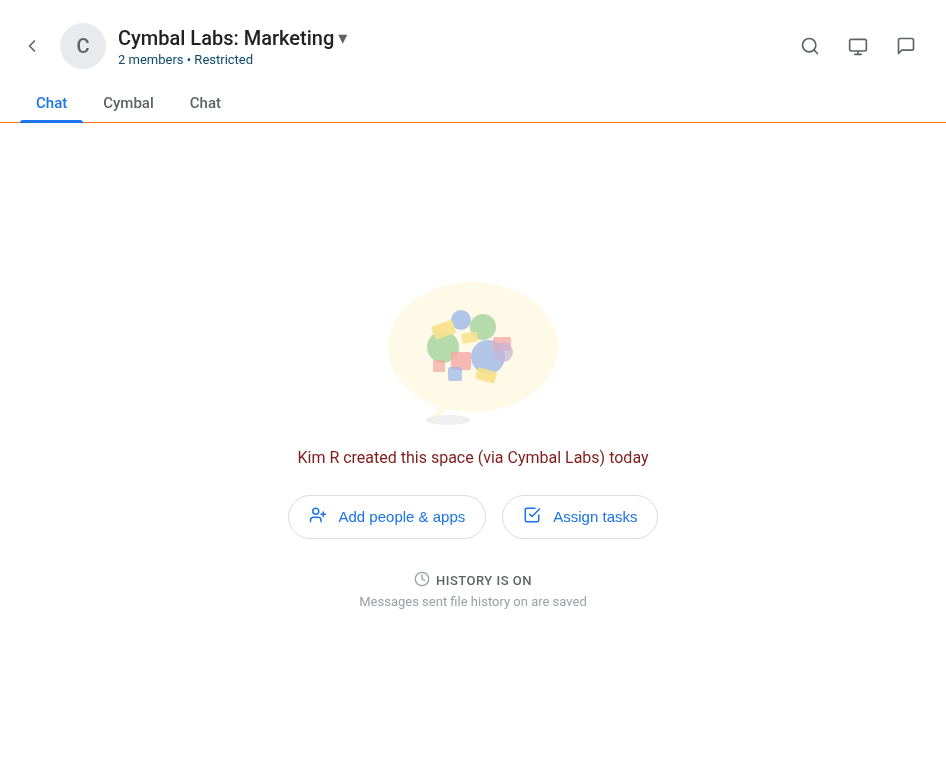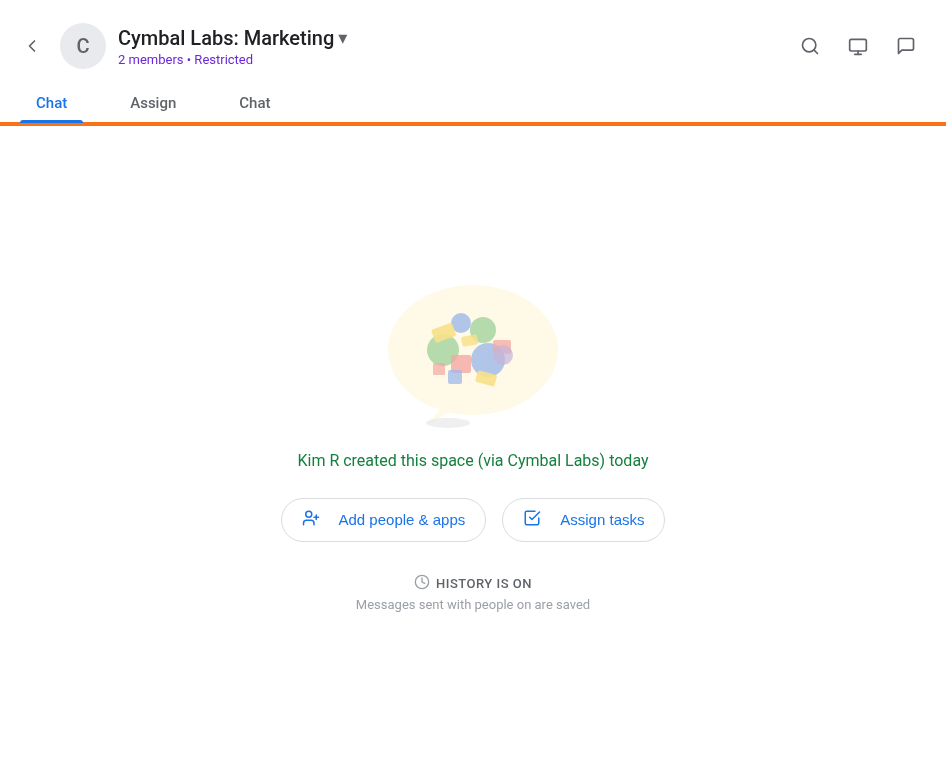--- a/index.html
+++ b/index.html
@@ -57,21 +57,21 @@
       font-size: 20px;
       font-weight: 500;
       color: #202124;
     }
     .chevron-icon {
       color: #5f6368;
       font-size: 18px;
     }
     .header-subtitle {
       font-size: 13px;
-      color: #6d28d9;
+      color: #0c4a6e;
       margin-top: 2px;
     }
     .header-actions {
       display: flex;
       align-items: center;
       gap: 8px;
     }
     .header-icon-btn {
       width: 40px;
       height: 40px;
@@ -81,23 +81,22 @@
       border-radius: 50%;
       cursor: pointer;
       color: #5f6368;
       font-size: 18px;
     }
 
     
     .tabs {
       display: flex;
       padding: 0 20px;
-      border-bottom: 4px solid #f97316;
+      border-bottom: 1px solid #f97316;
       margin-top: 4px;
-      gap: 27px;
     }
     .tab {
       padding: 10px 16px;
       font-size: 15px;
       font-weight: 500;
       color: #5f6368;
       cursor: pointer;
       position: relative;
       margin-right: 4px;
     }
@@ -129,35 +128,35 @@
     .illustration {
       width: 200px;
       height: 160px;
       margin-bottom: 16px;
       position: relative;
     }
 
     
     .created-message {
       font-size: 16px;
-      color: #15803d;
+      color: #7f1d1d;
       margin-bottom: 28px;
       text-align: center;
     }
 
     
     .action-buttons {
       display: flex;
       gap: 16px;
       margin-bottom: 32px;
     }
     .action-btn {
       display: flex;
       align-items: center;
-      gap: 19px;
+      gap: 12px;
       padding: 10px 20px;
       border: 1.5px solid #dadce0;
       border-radius: 24px;
       background: #fff;
       color: #1a73e8;
       font-size: 15px;
       font-weight: 500;
       cursor: pointer;
       white-space: nowrap;
     }
@@ -232,21 +231,21 @@
       </svg>
     </div>
   </div>
 </div>
 
 <div class="tabs">
   <div class="tab active">
     <span>Chat</span>
   </div>
   <div class="tab">
-    <span>Assign</span>
+    <span>Cymbal</span>
   </div>
   <div class="tab">
     <span>Chat</span>
   </div>
 </div>
 
 <div class="main">
 
   <div class="illustration">
     <svg class="bubble-svg" viewBox="0 0 200 155" xmlns="http://www.w3.org/2000/svg">
@@ -307,16 +306,16 @@
   <div class="history-section">
     <div class="history-label">
       <span>
         <svg width="16" height="16" viewBox="0 0 24 24" fill="none" stroke="#9aa0a6" stroke-width="2" stroke-linecap="round" stroke-linejoin="round">
           <circle cx="12" cy="12" r="10"></circle>
           <polyline points="12 6 12 12 16 14"></polyline>
         </svg>
       </span>
       <span>HISTORY IS ON</span>
     </div>
-    <div class="history-sublabel">Messages sent with people on are saved</div>
+    <div class="history-sublabel">Messages sent file history on are saved</div>
   </div>
 
 </div>
 
 </body></html>

